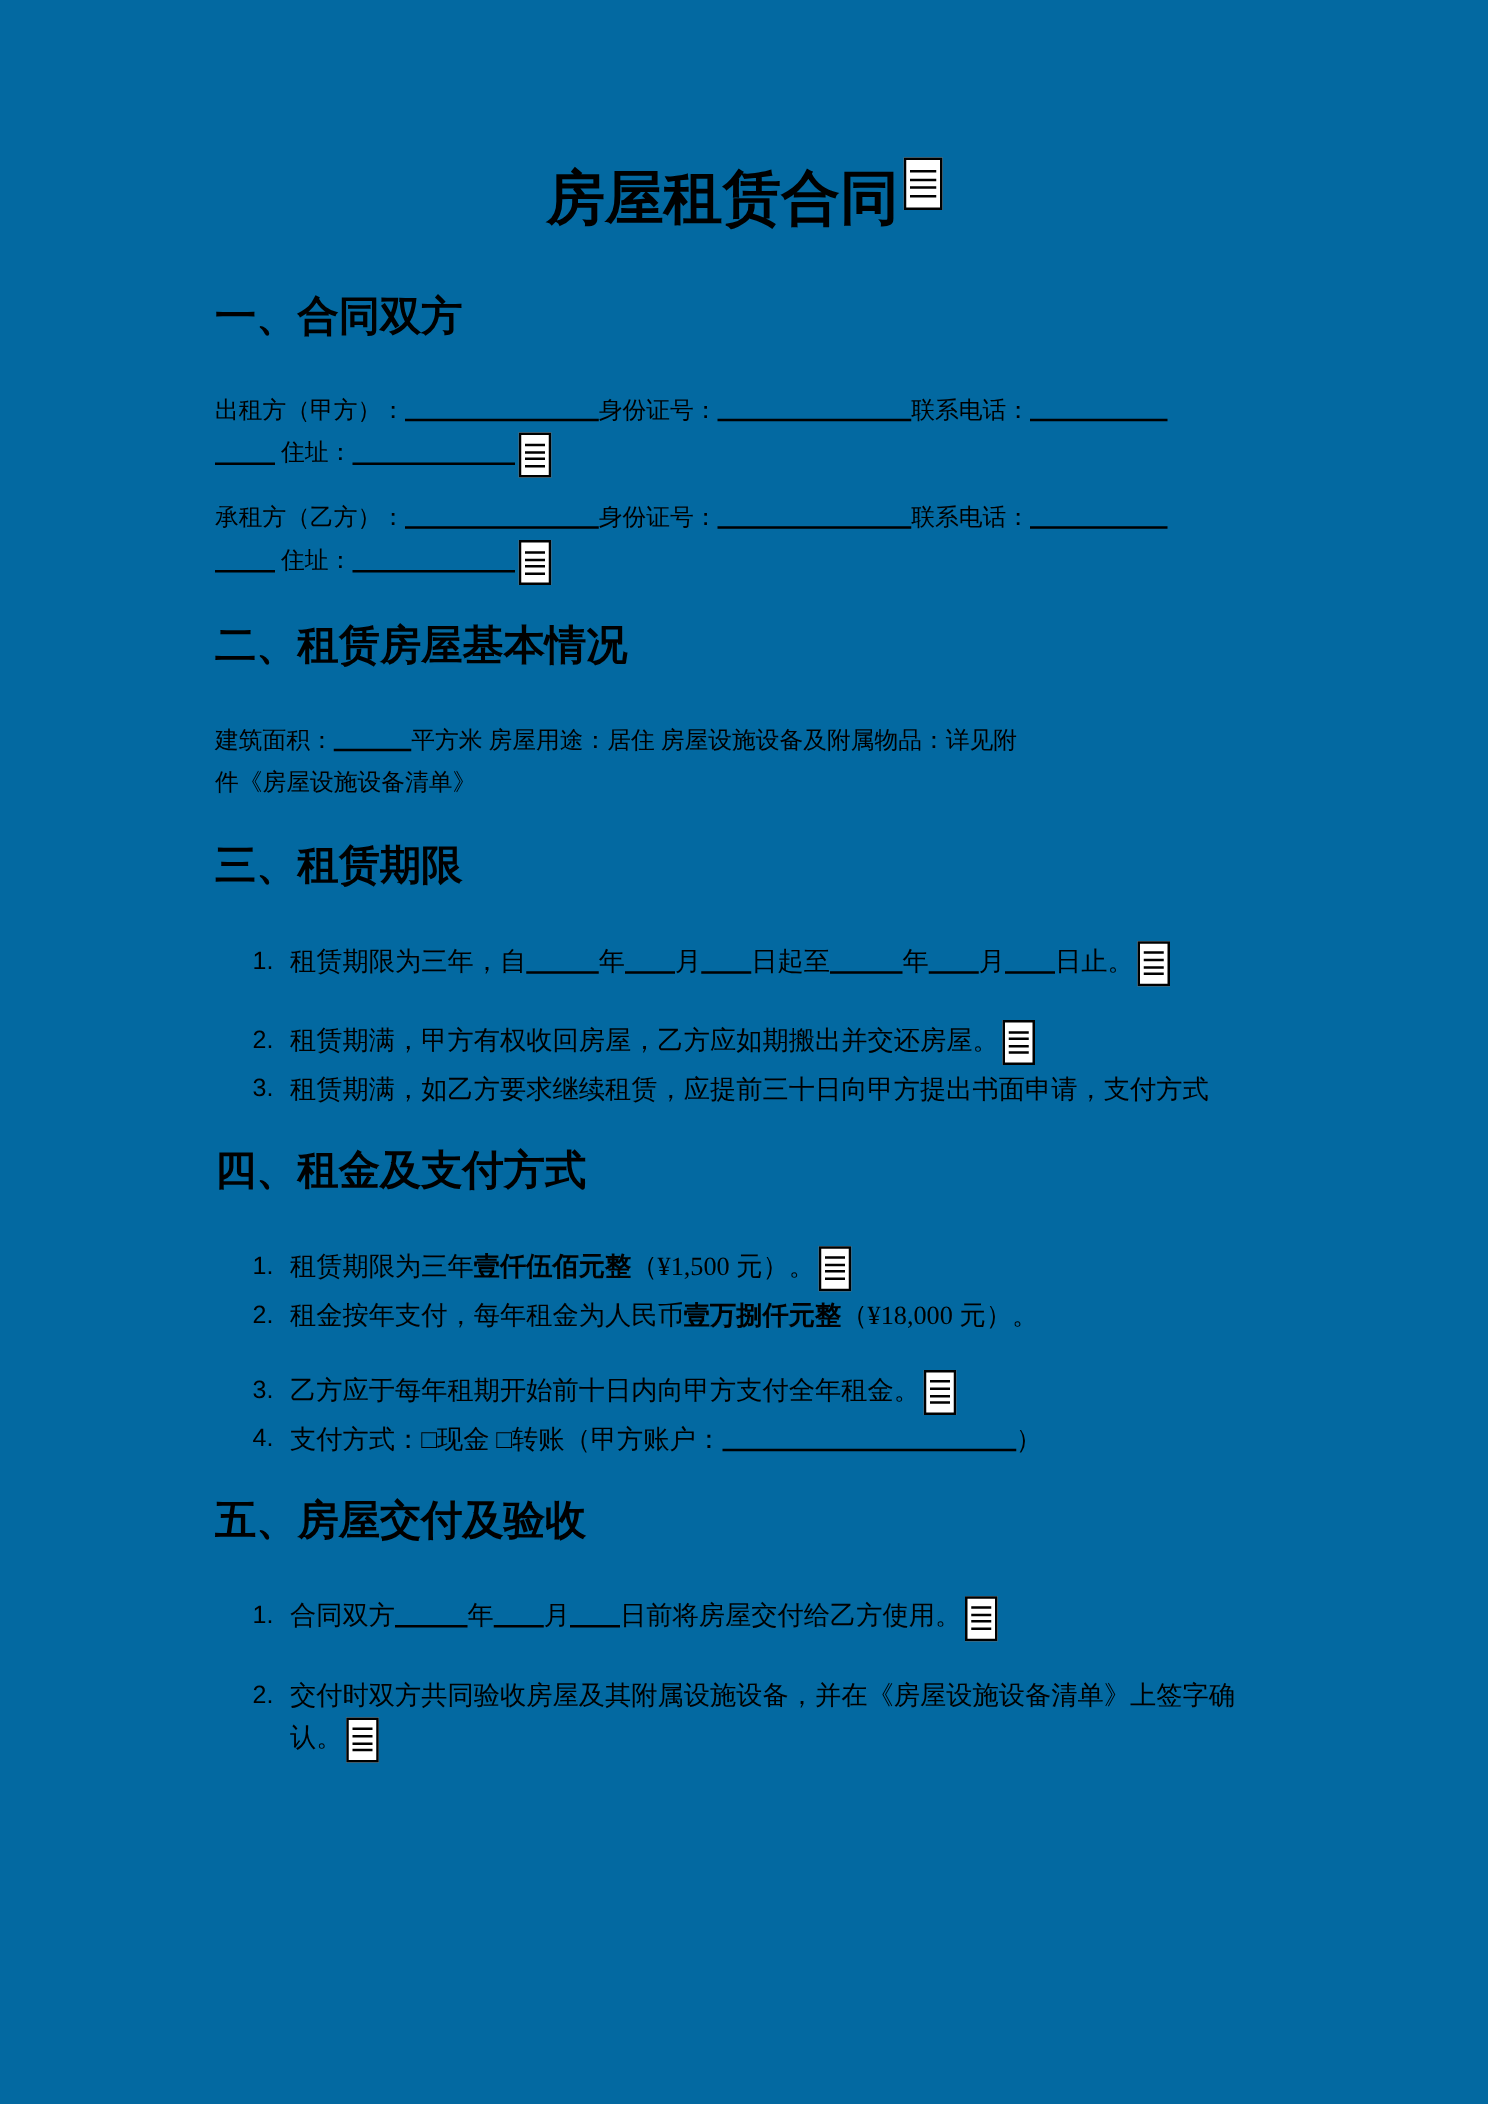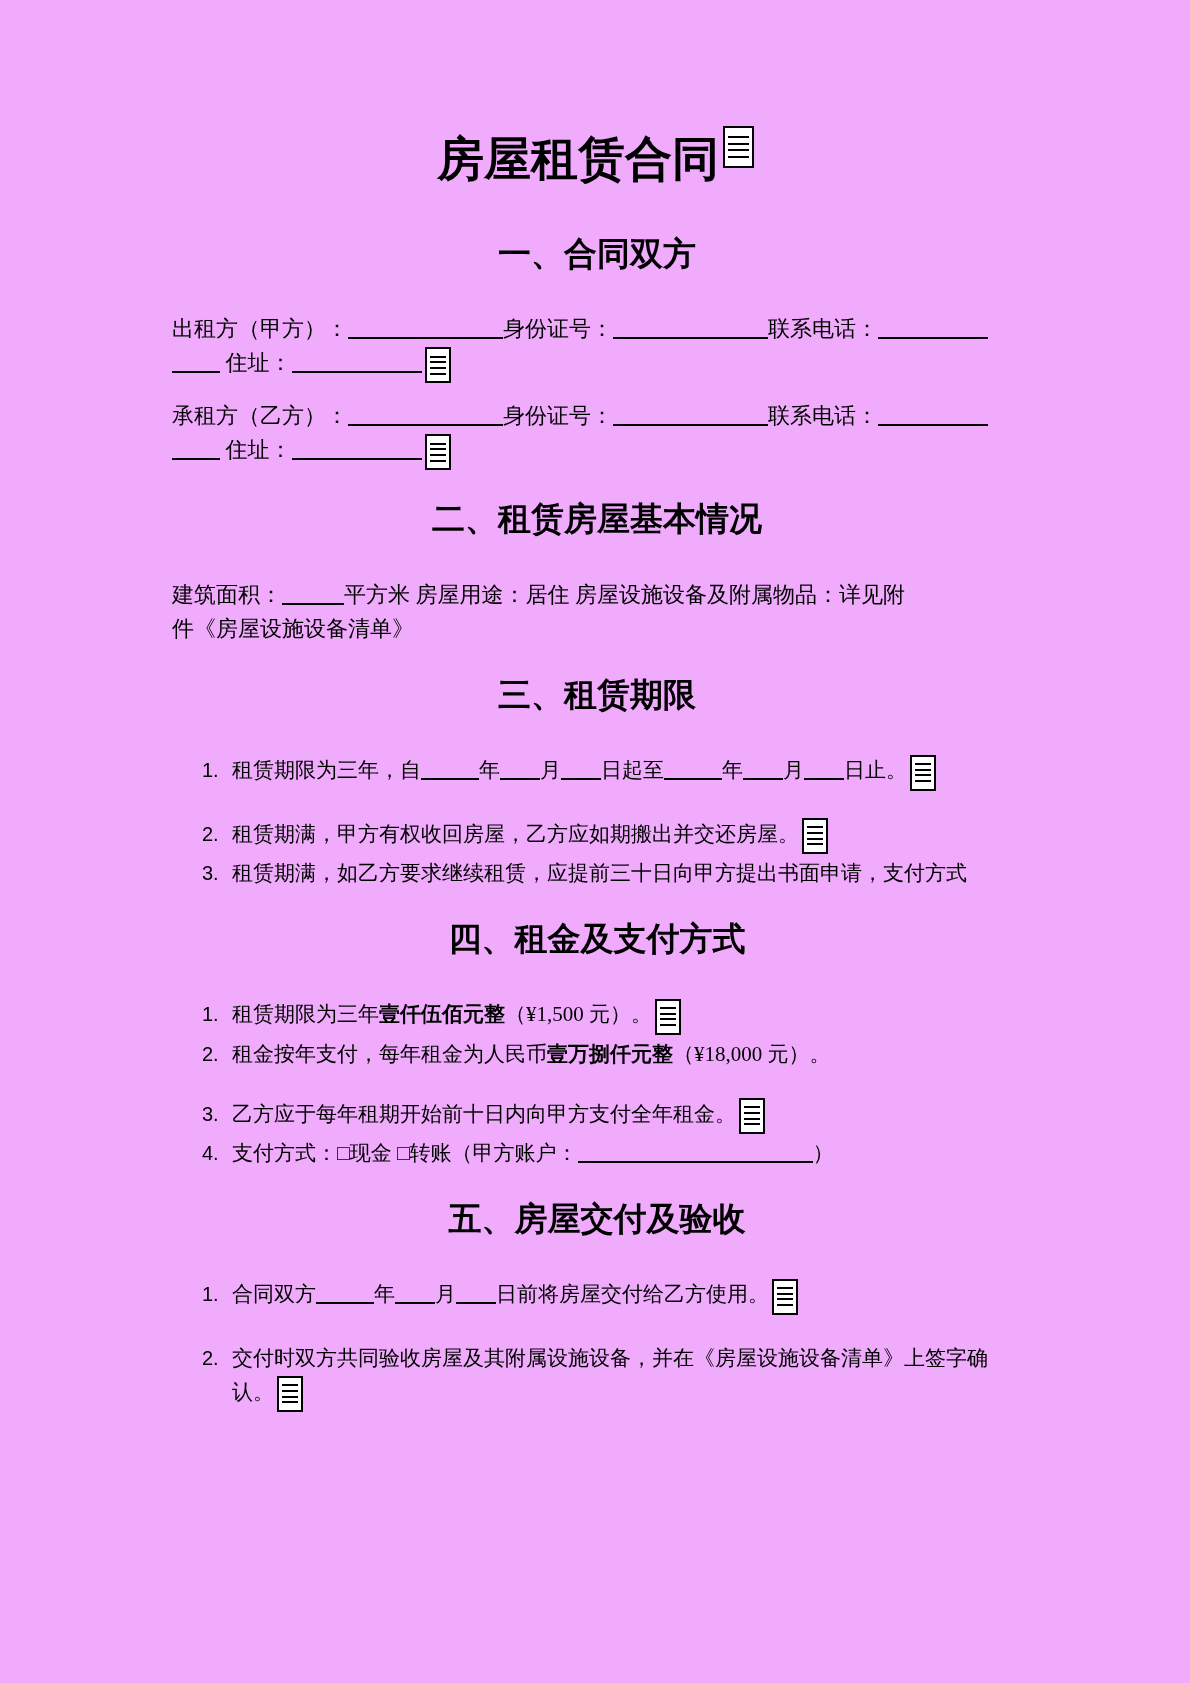--- a/index.html
+++ b/index.html
@@ -12,39 +12,38 @@
     height: 1683px;
     overflow: hidden;
     color: #000;
     font-family: "Liberation Serif", "DejaVu Serif", serif;
   }
   .page {
     box-sizing: border-box;
     width: 1190px;
     height: 1683px;
     padding: 130px 168px 40px 172px;
-    background: #f0abfc;
+    background: #0369a1;
   }
   .doc-title {
     text-align: center;
     font-size: 47px;
     font-weight: bold;
     line-height: 1.25;
     margin: 0 0 46px 0;
     white-space: nowrap;
   }
   .doc-heading {
     font-size: 33px;
     font-weight: bold;
     line-height: 1.2;
     margin: 30px 0 38px 0;
-    text-align: center;
   }
   .doc-para {
-    font-size: 22px;
+    font-size: 19px;
     line-height: 34px;
     margin: 0 0 16px 0;
   }
   .doc-line { min-height: 34px; }
   .doc-list {
     list-style: none;
     margin: 0 0 16px 0;
     padding: 0;
     font-size: 21px;
     line-height: 34px;

